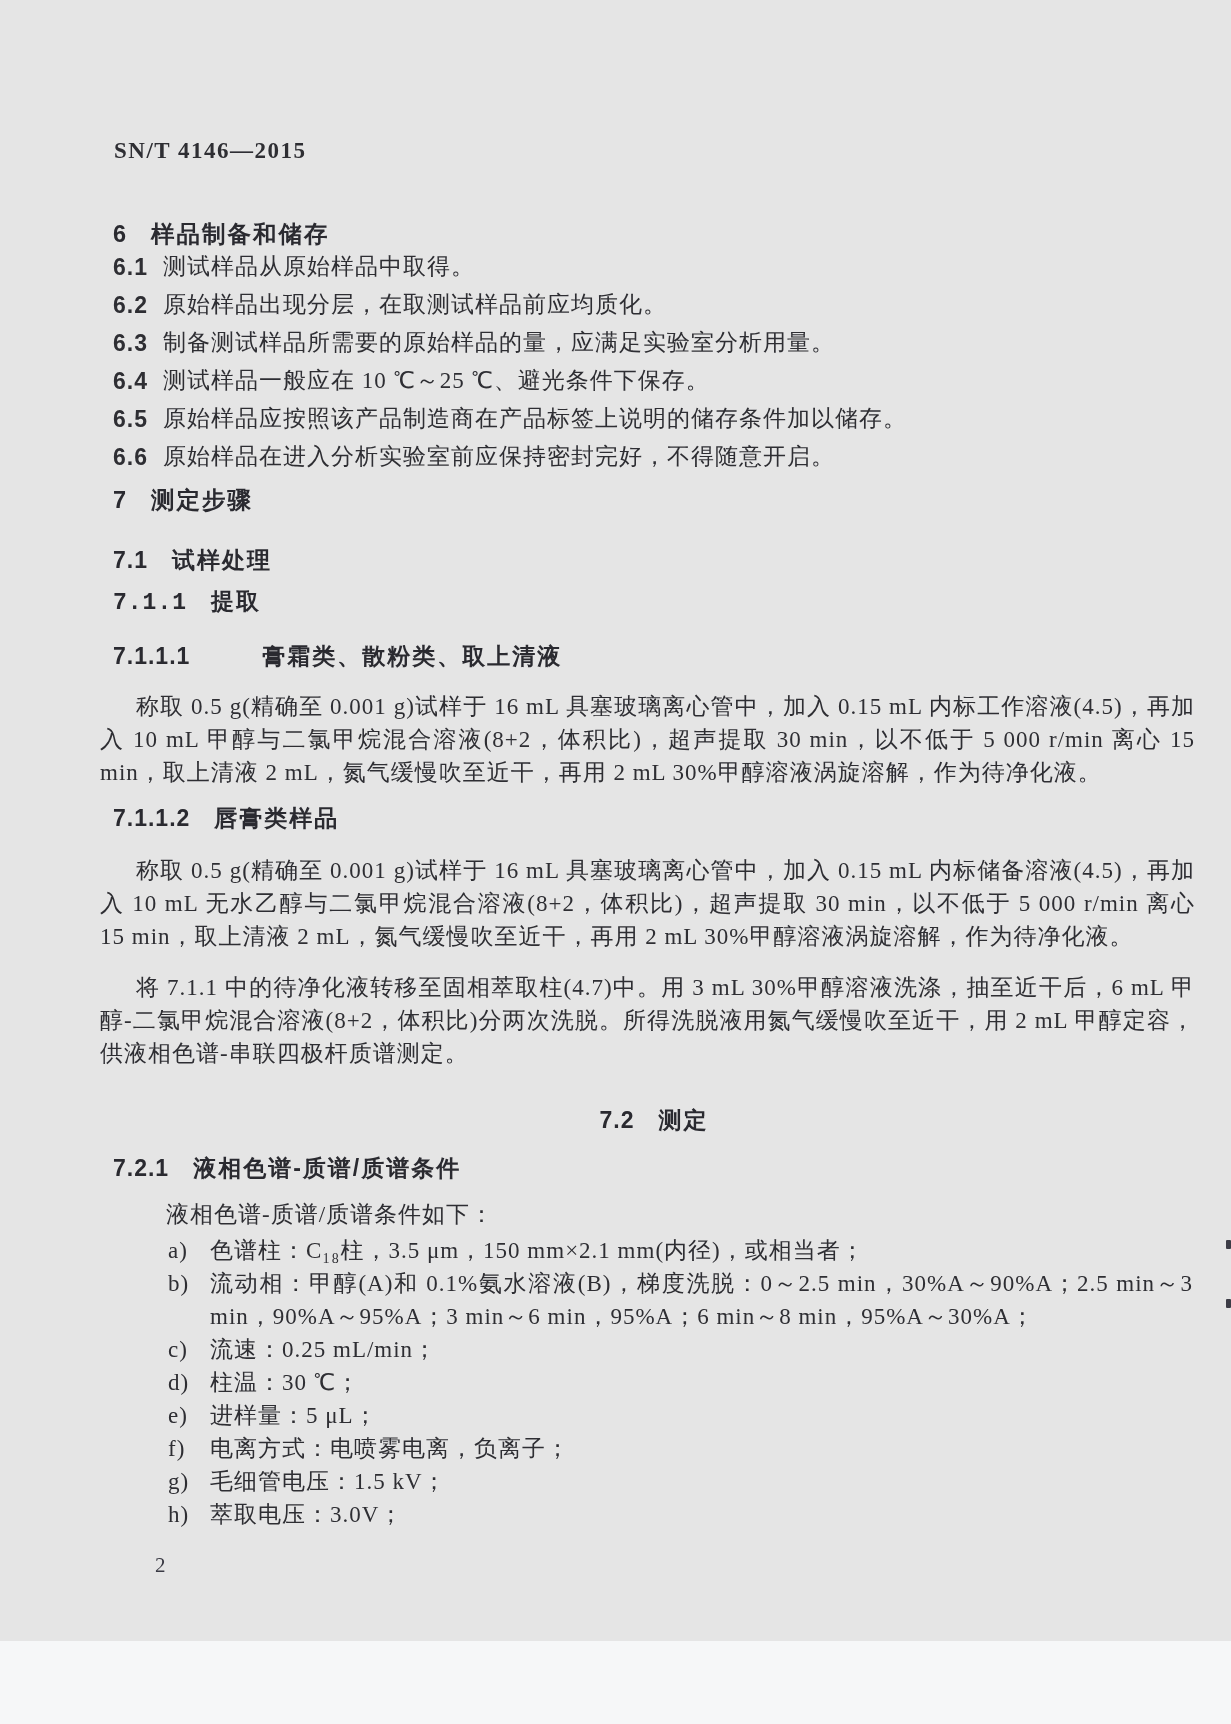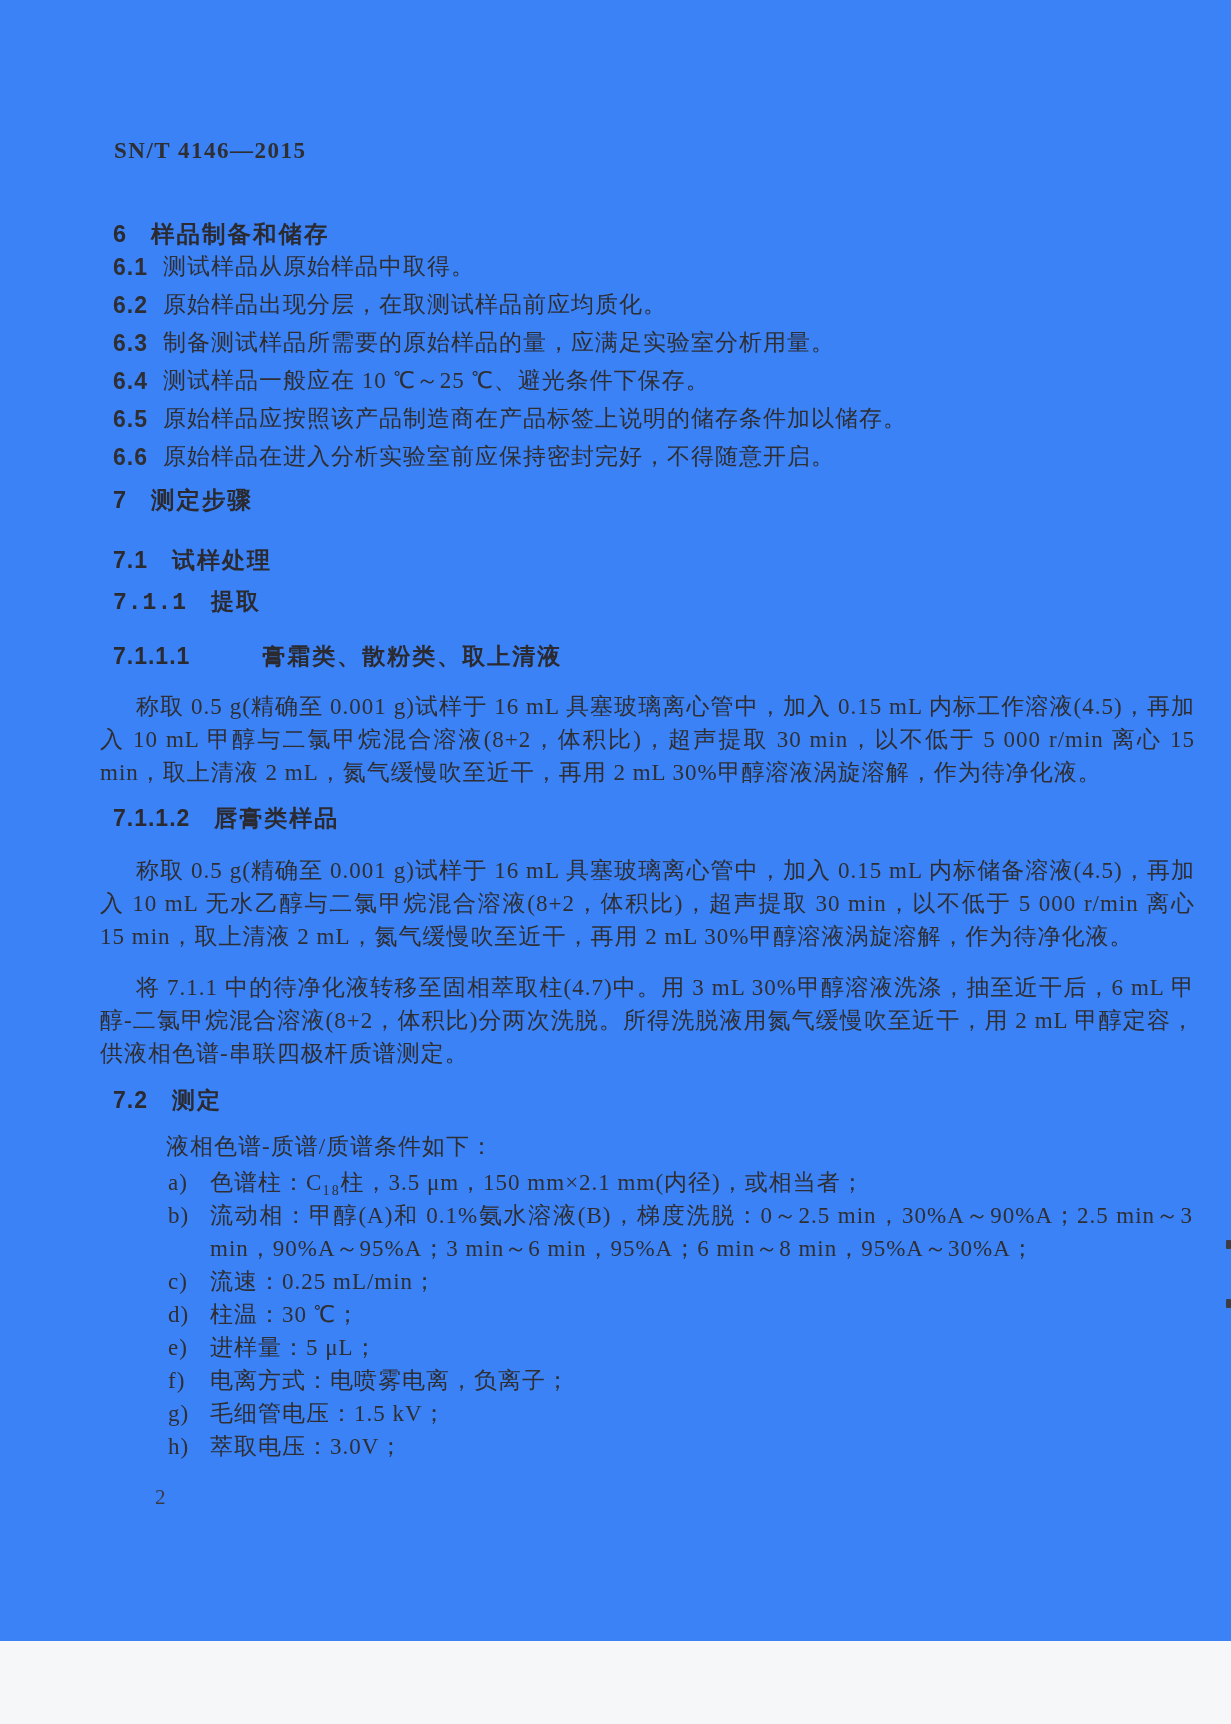--- a/index.html
+++ b/index.html
@@ -1,19 +1,19 @@
 <!DOCTYPE html>
 <html><head>
 <meta charset="utf-8">
 <style>
   html,body{margin:0;padding:0;background:#fdfdfe;}
   .page{
     position:relative;
     width:1231px;height:1724px;
-    background:#3b82f6;
+    background:#e5e5e5;
     color:#2e2e33;
     font-family:"Liberation Serif",serif;
     font-size:23px;
     box-sizing:border-box;
     padding:138px 36px 0 100px;
     overflow:hidden;
   }
   .doc-header{
     font-family:"Liberation Serif",serif;
     font-weight:bold;
@@ -94,21 +94,21 @@
   
   .mt-h6{margin-top:56px;}
   .mt-h7{margin-top:10px;}
   .mt-h71{margin-top:32px;}
   .mt-h711{margin-top:15px;font-family:Liberation Mono, monospace;}
   .mt-h7111{margin-top:25px;gap:48px;}
   .mt-h7112{margin-top:15px;}
   .mt-p2{margin-top:22px;}
   .mt-h712{margin-top:14px;}
   .mt-p3{margin-top:18px;}
-  .mt-h72{margin-top:16px;}
+  .mt-h72{margin-top:36px;justify-content:center;}
   .mt-h721{margin-top:20px;}
 </style>
 </head>
 <body>
 
 <div class="page">
 
   <div class="doc-header">SN/T 4146—2015</div>
 
   <div class="h-main mt-h6">
@@ -173,20 +173,24 @@
   <p class="para mt-p2">称取 0.5 g(精确至 0.001 g)试样于 16 mL 具塞玻璃离心管中，加入 0.15 mL 内标储备溶液(4.5)，再加入 10 mL 无水乙醇与二氯甲烷混合溶液(8+2，体积比)，超声提取 30 min，以不低于 5 000 r/min 离心 15 min，取上清液 2 mL，氮气缓慢吹至近干，再用 2 mL 30%甲醇溶液涡旋溶解，作为待净化液。</p>
 
 
   <p class="para mt-p3">将 7.1.1 中的待净化液转移至固相萃取柱(4.7)中。用 3 mL 30%甲醇溶液洗涤，抽至近干后，6 mL 甲醇-二氯甲烷混合溶液(8+2，体积比)分两次洗脱。所得洗脱液用氮气缓慢吹至近干，用 2 mL 甲醇定容，供液相色谱-串联四极杆质谱测定。</p>
 
   <div class="h-sub mt-h72">
     <span class="h-num">7.2</span>
     <span class="h-title">测定</span>
   </div>
 
+  <div class="h-sub mt-h721">
+    <span class="h-num">7.2.1</span>
+    <span class="h-title">液相色谱-质谱/质谱条件</span>
+  </div>
 
   <div class="cond-intro">液相色谱-质谱/质谱条件如下：</div>
 
   <div class="cond-list">
     <div class="cond-item">
       <span class="l-letter">a)</span>
       <div class="l-text">色谱柱：C₁₈柱，3.5 μm，150 mm×2.1 mm(内径)，或相当者；</div>
     </div>
     <div class="cond-item">
       <span class="l-letter">b)</span>

